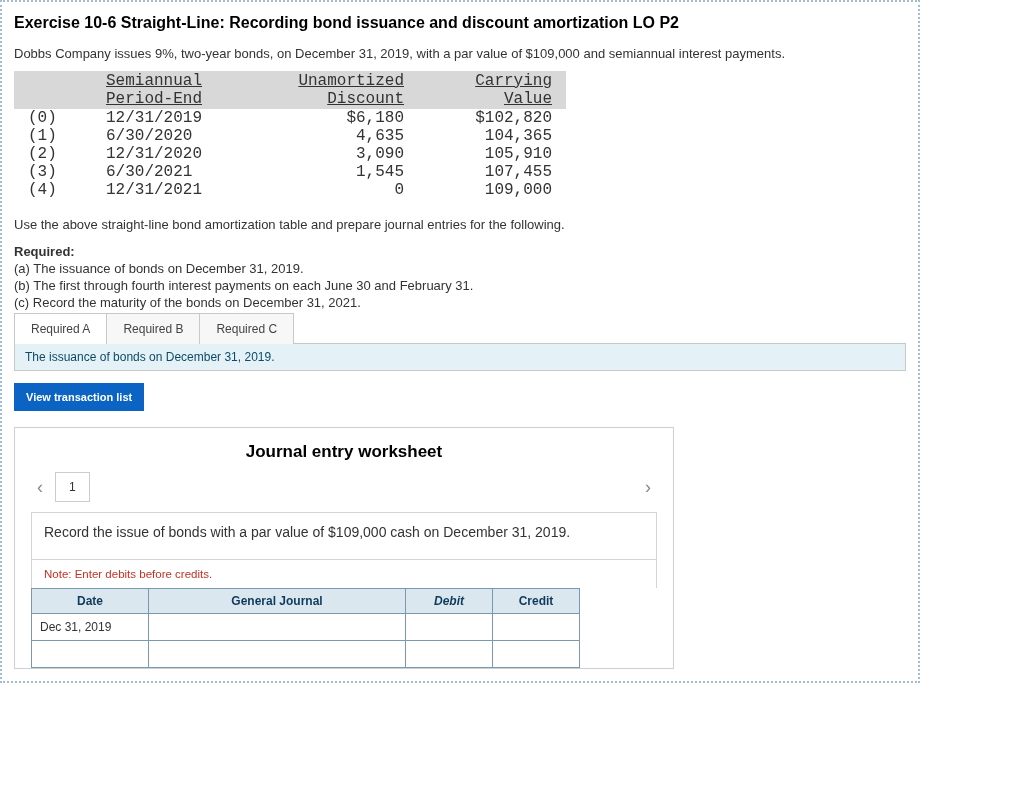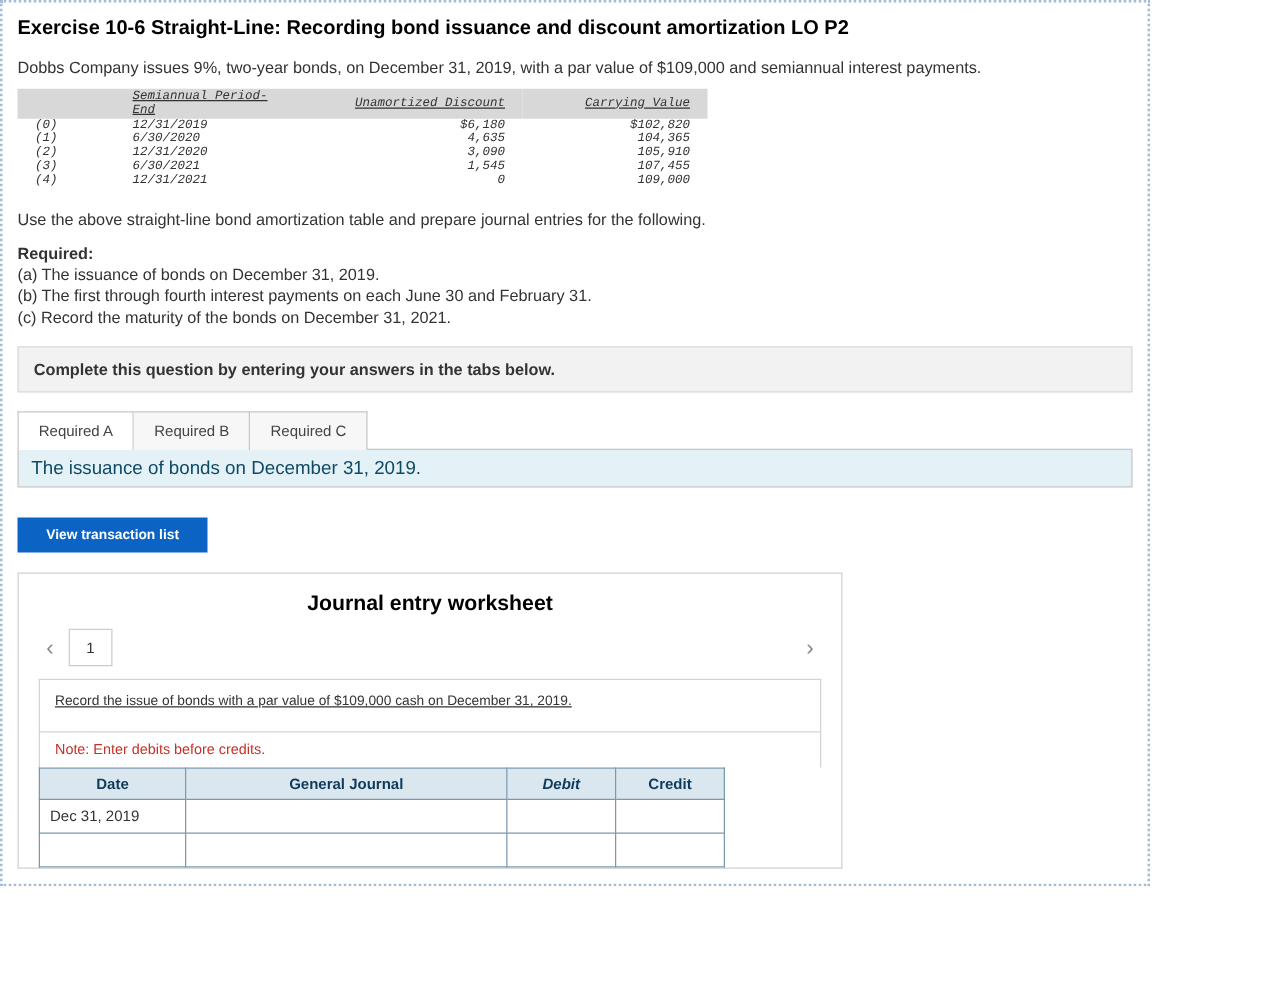--- a/index.html
+++ b/index.html
@@ -22,24 +22,23 @@
     margin: 4px 0 14px 0;
     color: #000;
   }
   p.intro {
     font-size: 13px;
     margin: 0 0 10px 0;
   }
   
   .mono-table {
     font-family: "Courier New", monospace;
-    font-size: 10px;
+    font-size: 16px;
     border-collapse: collapse;
     margin: 6px 0 2px 0;
-    font-style: italic;
   }
   .mono-table th {
     background: #d8d8d8;
     font-weight: normal;
     text-decoration: underline;
     padding: 1px 14px;
   }
   .mono-table td {
     padding: 0 14px;
   }
@@ -71,32 +70,32 @@
     position: relative;
     top: 1px;
   }
   .tab + .tab { border-left: none; }
   .tab.inactive { background: #f7f7f7; }
   
   .context-strip {
     border: 1px solid #c8c8c8;
     background: #e4f2f7;
     padding: 6px 10px;
-    font-size: 15px;
+    font-size: 12px;
     color: #0e4a66;
   }
   
   .vt-btn {
     display: inline-block;
     background: #0b64c4;
     color: #fff;
     font-size: 11px;
     font-weight: bold;
-    padding: 8px 23px;
-    margin-top: 24px;
+    padding: 8px 12px;
+    margin-top: 12px;
     border: none;
   }
   
   .ws-panel {
     width: 660px;
     border: 1px solid #cfcfcf;
     margin-top: 16px;
     padding: 14px 16px 0 16px;
     position: relative;
     box-sizing: border-box;
@@ -121,23 +120,22 @@
     border: 1px solid #ccc;
     font-size: 12px;
     padding: 7px 13px;
     margin-left: 6px;
     background: #fff;
   }
   .ws-instruction {
     border: 1px solid #d4d4d4;
     border-bottom: none;
     padding: 10px 12px 16px 12px;
-    font-size: 11px;
+    font-size: 14px;
     line-height: 1.4;
-    text-decoration: underline;
   }
   .ws-note {
     border: 1px solid #d4d4d4;
     border-top: 1px solid #d4d4d4;
     color: #c53126;
     font-size: 11.5px;
     padding: 8px 12px;
     border-bottom: none;
   }
   
@@ -216,21 +214,20 @@
 
   <p class="use-line">Use the above straight-line bond amortization table and prepare journal entries for the following.</p>
 
   <div class="required-block">
     <p class="hd">Required:</p>
     <p>(a) The issuance of bonds on December 31, 2019.</p>
     <p>(b) The first through fourth interest payments on each June 30 and February 31.</p>
     <p>(c) Record the maturity of the bonds on December 31, 2021.</p>
   </div>
 
-  <div class="instr-bar">Complete this question by entering your answers in the tabs below.</div>
 
   
   <div class="tabs">
     <div class="tab">Required A</div>
     <div class="tab inactive">Required B</div>
     <div class="tab inactive">Required C</div>
   </div>
 
   <div class="context-strip">The issuance of bonds on December 31, 2019.</div>
 

